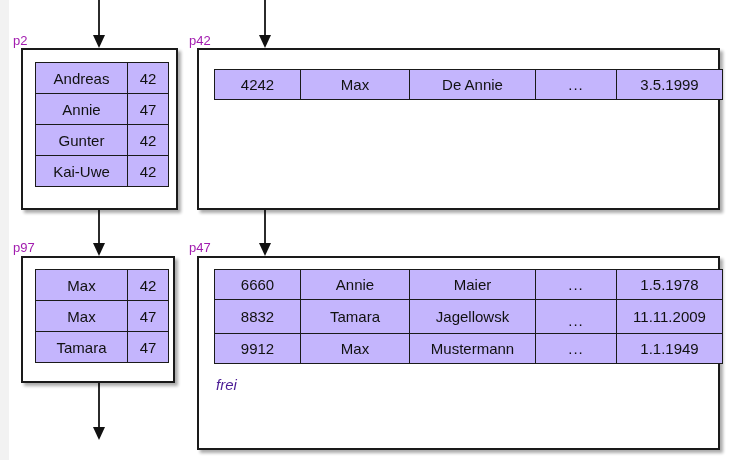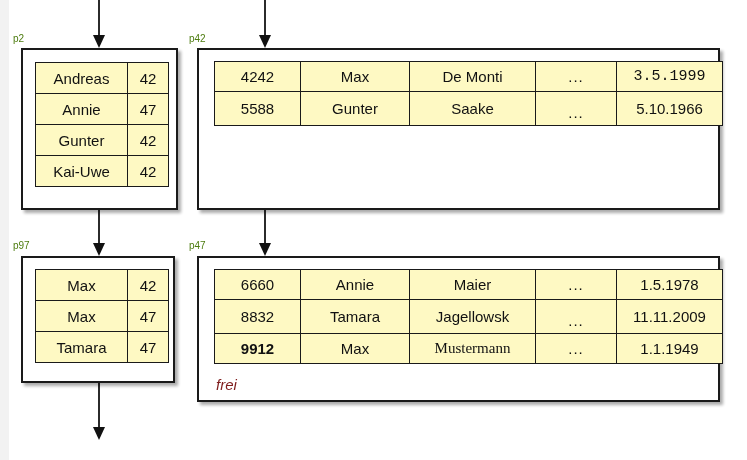--- a/index.html
+++ b/index.html
@@ -28,52 +28,52 @@
   
   .page-box {
     position: absolute;
     background: #ffffff;
     border: 2px solid #1a1a1a;
     box-shadow: 3px 3px 3px rgba(0,0,0,0.33);
     box-sizing: border-box;
   }
   .page-label {
     position: absolute;
-    font-size: 10px;
-    color: #4d7c0f;
+    font-size: 13px;
+    color: #a21caf;
     line-height: 1;
     letter-spacing: 0px;
     white-space: nowrap;
   }
 
   
   .grid {
     position: absolute;
     border-collapse: collapse;
     table-layout: fixed;
-    background: #fef9c3;
+    background: #c4b5fd;
   }
   .grid td {
     border: 1.5px solid #1a1a1a;
     text-align: center;
     vertical-align: middle;
     font-size: 15px;
     color: #111111;
     padding: 0;
     white-space: nowrap;
   }
   .dots {
     letter-spacing: 1px;
   }
 
   .frei {
     position: absolute;
     font-style: italic;
     font-size: 15px;
-    color: #7f1d1d;
+    color: #4c1d95;
     white-space: nowrap;
   }
 
   
   .arrow {
     position: absolute;
   }
   .arrow .shaft {
     position: absolute;
     left: 50%;
@@ -147,35 +147,28 @@
           <td style="height:30px;">Kai-Uwe</td>
           <td style="height:30px;">42</td>
         </tr>
       </tbody>
     </table>
   </div>
 
   <div class="page-label" style="left:189px; top:34px;">p42</div>
 
   <div class="page-box" style="left:197px; top:48px; width:523px; height:162px;">
-    <table class="grid" style="left:15px; top:11px; width:503px;">
+    <table class="grid" style="left:15px; top:19px; width:503px;">
       <tbody>
         <tr>
           <td style="width:85px; height:29px;">4242</td>
           <td style="width:108px; height:29px;">Max</td>
-          <td style="width:125px; height:29px;">De Monti</td>
+          <td style="width:125px; height:29px;">De Annie</td>
           <td class="dots" style="width:80px; height:29px;">...</td>
-          <td style="width:105px; height:29px;font-family:Liberation Mono, monospace;">3.5.1999</td>
-        </tr>
-        <tr>
-          <td style="height:29px;">5588</td>
-          <td style="height:29px;">Gunter</td>
-          <td style="height:29px;">Saake</td>
-          <td class="dots" style="height:29px; vertical-align:bottom; padding-bottom:4px;">...</td>
-          <td style="height:29px;">5.10.1966</td>
+          <td style="width:105px; height:29px;">3.5.1999</td>
         </tr>
       </tbody>
     </table>
   </div>
 
   <div class="page-label" style="left:13px; top:241px;">p97</div>
 
   <div class="page-box" style="left:21px; top:256px; width:154px; height:127px;">
     <table class="grid" style="left:12px; top:11px; width:131px;">
       <tbody>
@@ -190,41 +183,41 @@
         <tr>
           <td style="height:30px;">Tamara</td>
           <td style="height:30px;">47</td>
         </tr>
       </tbody>
     </table>
   </div>
 
   <div class="page-label" style="left:189px; top:241px;">p47</div>
 
-  <div class="page-box" style="left:197px; top:256px; width:523px; height:146px;padding-left:16px;">
+  <div class="page-box" style="left:197px; top:256px; width:523px; height:194px;padding-left:16px;">
     <table class="grid" style="left:15px; top:11px; width:503px;">
       <tbody>
         <tr>
           <td style="width:85px; height:29px;">6660</td>
           <td style="width:108px; height:29px;">Annie</td>
           <td style="width:125px; height:29px;">Maier</td>
           <td class="dots" style="width:80px; height:29px;">...</td>
           <td style="width:105px; height:29px;margin-left:39px;">1.5.1978</td>
         </tr>
         <tr>
           <td style="height:29px;margin-left:28px;">8832</td>
           <td style="height:29px;">Tamara</td>
           <td style="height:29px;">Jagellowsk</td>
           <td class="dots" style="height:29px; vertical-align:bottom; padding-bottom:4px;">...</td>
           <td style="height:29px;">11.11.2009</td>
         </tr>
         <tr>
-          <td style="height:29px;font-weight:bold;">9912</td>
+          <td style="height:29px;">9912</td>
           <td style="height:29px;">Max</td>
-          <td style="height:29px;font-family:Liberation Serif, serif;">Mustermann</td>
+          <td style="height:29px;">Mustermann</td>
           <td class="dots" style="height:29px;">...</td>
           <td style="height:29px;margin-top:6px;">1.1.1949</td>
         </tr>
       </tbody>
     </table>
     <div class="frei" style="left:17px; top:118px;">frei</div>
   </div>
 
 </div>
 

